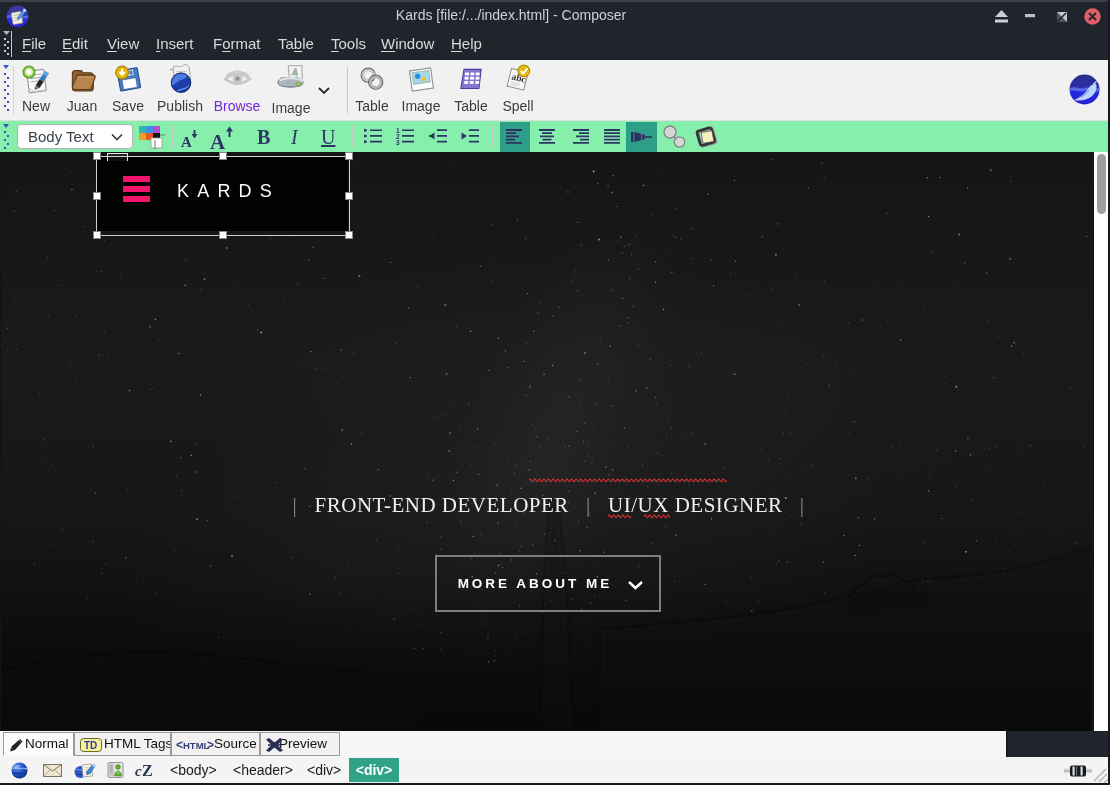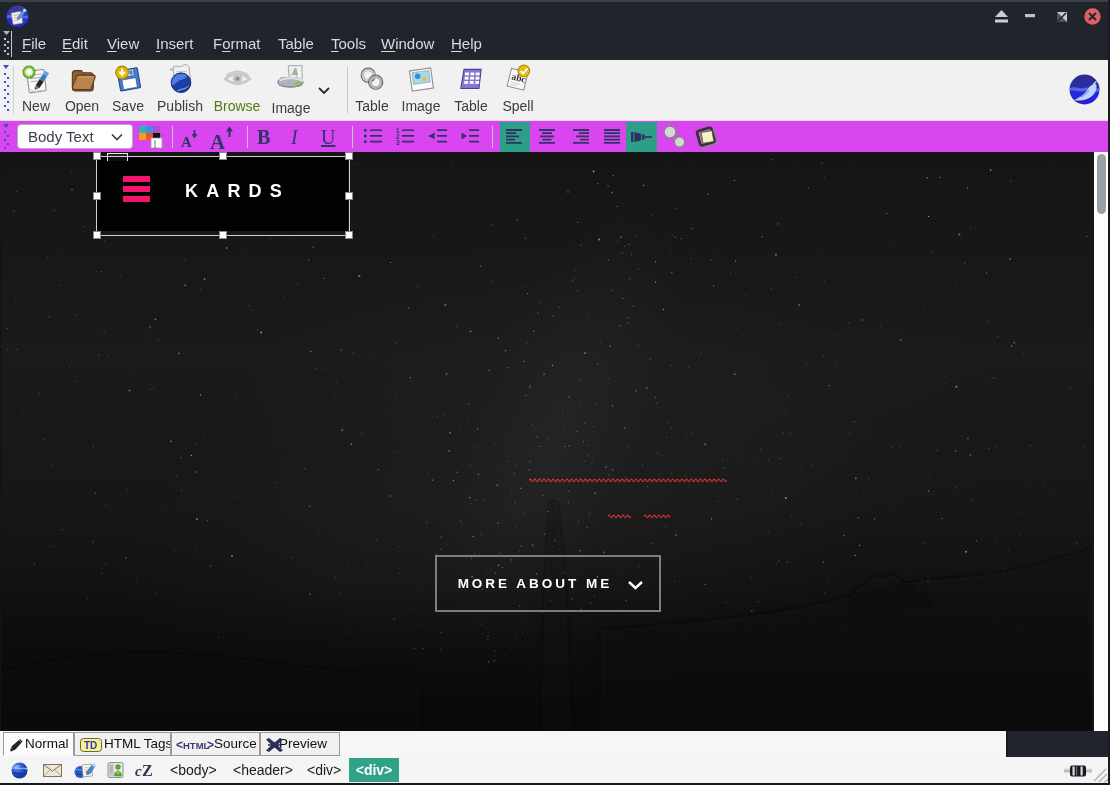--- a/index.html
+++ b/index.html
@@ -8,21 +8,21 @@
   #win{position:absolute;left:0;top:0;width:1110px;height:785px;}
   
   #titlebar{position:absolute;left:0;top:0;width:1110px;height:28px;background:#20252b;border-top:2px solid #3a4046;box-sizing:border-box;}
   #title-text{position:absolute;left:0;top:5px;width:1022px;text-align:center;font-size:14px;color:#ccd2d9;}
   
   #menubar{position:absolute;left:0;top:28px;width:1110px;height:32px;background:#20252b;color:#d6dbe0;font-size:15px;}
   #menubar .mi{position:absolute;top:7px;}
   #menubar u{text-decoration:underline;text-underline-offset:2px;}
   
   #tb1{position:absolute;left:0;top:60px;width:1110px;height:60px;background:#f2f1f1;border-right:2px solid #171b1f;box-sizing:border-box;}
-  #tb2{position:absolute;left:0;top:120px;width:1110px;height:32px;background:#d946ef;border-top:1px solid #e0dedd;border-right:2px solid #171b1f;box-sizing:border-box;}
+  #tb2{position:absolute;left:0;top:120px;width:1110px;height:32px;background:#86efac;border-top:1px solid #e0dedd;border-right:2px solid #171b1f;box-sizing:border-box;}
   .tbtn{position:absolute;text-align:center;color:#3c3c3c;font-size:14px;}
   .tbtn .lbl{display:block;margin-top:0px;}
   .sep1{position:absolute;width:1px;background:#c8c6c5;}
   
   .grippy{position:absolute;left:2px;width:8px;}
   
   #content{position:absolute;left:1px;top:152px;width:1093px;height:579px;background:#161616;overflow:hidden;}
   #scrollbar{position:absolute;left:1094px;top:152px;width:14px;height:579px;background:#ffffff;}
   #thumb{position:absolute;left:3px;top:2px;width:9px;height:60px;background:#9aa0a4;border-radius:4.5px;}
   #rborder{position:absolute;left:1108px;top:0;width:2px;height:785px;background:#171b1f;}
@@ -59,20 +59,21 @@
         </defs>
         <circle cx="11.5" cy="11.5" r="11" fill="url(#smg2)"></circle>
         <path d="M1 10.5 c4 -1.8 7 1 11 0 c4 -1 7 1 10 0 l0 2.6 c-4 1.5 -7 -1 -11 0 c-4 1 -7 -1 -10 0z" fill="#7a8cf0" opacity="0.6"></path>
         <g transform="rotate(-10 11 13)">
           <rect x="6" y="7" width="10" height="12" rx="1" fill="#f2efe4" stroke="#8a8a7a" stroke-width=".7"></rect>
           <path d="M8 10 h6 M8 12.5 h6 M8 15 h4" stroke="#b9b49e" stroke-width=".8"></path>
         </g>
         <path d="M12 12 L18 3.5 l2.5 1.8 L14.3 13.6 l-3 1z" fill="#5aa0e8" stroke="#2a5a9a" stroke-width=".6"></path>
         <path d="M18 3.5 l2.5 1.8 -1.2 1.7 -2.5 -1.8z" fill="#cfe4f8"></path>
       </svg>
+    <div id="title-text">Kards [file:/.../index.html] - Composer</div>
     <svg class="abs" style="left:995px;top:8px" width="13" height="13">
         <polygon points="6.5,0 13,7 0,7" fill="#c8cfd6"></polygon>
         <rect x="0" y="9.5" width="13" height="3" fill="#c8cfd6"></rect>
       </svg>
     <svg class="abs" style="left:1025px;top:12px" width="10" height="4">
         <rect width="10" height="3.2" fill="#b9c0c7"></rect>
       </svg>
     <svg class="abs" style="left:1057px;top:10px" width="10" height="10">
         <path d="M0 0 v10 h10z" fill="#50565c"></path>
         <path d="M0 0 h10 v10z" fill="#c3cad1"></path>
@@ -140,21 +141,21 @@
         </svg>
       <span class="lbl">New</span>
     </div>
     <div class="tbtn" style="left:52px;top:4px;width:60px">
       <svg width="33" height="31" viewBox="0 0 30 29">
           <path d="M5.5 9 c0 -1.8 1 -2.8 2.8 -2.8 h5.5 l2 2 h6.5 c1.8 0 2.8 1 2.8 2.8 v11.5 c0 1.8 -1 2.8 -2.8 2.8 h-13.5 c-1.8 0 -3.3 -1 -3.3 -2.8z" fill="#8f5f33" stroke="#59371b"></path>
           <path d="M5.5 21.5 L9.5 12 c0.4 -1 1.2 -1.6 2.2 -1.6 h13.5 c1.4 0 2 1 1.6 2.1 L23.3 22.3 c-0.4 1 -1.2 1.6 -2.2 1.6 h-12.3 c-2 0 -3.6 -1 -3.3 -2.4z" fill="#b8854f" stroke="#59371b"></path>
           <path d="M10.2 12.2 h13.6" stroke="#d4a670" stroke-width=".8"></path>
           <path d="M6.5 20.5 L10 12.5" stroke="#9a6b3c" stroke-width=".8"></path>
         </svg>
-      <span class="lbl">Open</span>
+      <span class="lbl">Juan</span>
     </div>
     <div class="tbtn" style="left:98px;top:4px;width:60px">
       <svg width="33" height="31" viewBox="0 0 30 29">
           <g transform="rotate(-10 15 15)">
             <rect x="6" y="5" width="19" height="19" rx="1" fill="#4a7dc4" stroke="#1d4a8f"></rect>
             <rect x="10" y="5.5" width="11" height="6" fill="#fff" stroke="#1d4a8f" stroke-width=".5"></rect>
             <rect x="17" y="6.5" width="3" height="4" fill="#4a7dc4"></rect>
             <rect x="9" y="14" width="13" height="9" fill="#fff" stroke="#1d4a8f" stroke-width=".5"></rect>
           </g>
           <circle cx="9" cy="8" r="6" fill="#e8b80c" stroke="#a97f06"></circle>
@@ -175,21 +176,21 @@
         </svg>
       <span class="lbl">Publish</span>
     </div>
     <div class="tbtn" style="left:207px;top:4px;width:60px">
       <svg width="33" height="31" viewBox="0 0 30 29">
           <path d="M3.5 14 Q15 4.5 26.5 14 Q15 23 3.5 14z" fill="none" stroke="#c9c9c9" stroke-width="2.6"></path>
           <path d="M4.5 11 Q15 3 25.5 11" fill="none" stroke="#c9c9c9" stroke-width="2"></path>
           <circle cx="15" cy="13.8" r="4.6" fill="#c9c9c9"></circle>
           <circle cx="15" cy="13.8" r="2" fill="#8d8d8d"></circle>
         </svg>
-      <span class="lbl" style="color:#4d7c0f">Browse</span>
+      <span class="lbl" style="color:#6d28d9">Browse</span>
     </div>
     <div class="tbtn" style="left:261px;top:4px;width:60px">
       <svg width="36" height="33" viewBox="0 0 30 29">
           <path d="M13 1.5 h12 c-1.5 4.5 1 8.5 -0.5 12.5 h-11.5 c1.5 -4 -1.5 -8.5 0 -12.5z" fill="#f2f2f2" stroke="#9a9a9a" stroke-width=".8"></path>
           <path d="M14.5 13 c1 -3 0 -6 -0.5 -9" stroke="#d0d0d0" fill="none" stroke-width=".7"></path>
           <path d="M18.5 3.5 l2.5 6 h-5z M19.8 4 v7" stroke="#8fae8f" fill="#9dba9d" stroke-width=".6"></path>
           <path d="M3.5 15.5 c0.5 -2 2.5 -3.5 5 -3.5 h11 c3 0 5.5 1.5 6 3.5 c0.5 1.5 -0.5 2.8 -2.5 3.5 c-5 1.8 -12.5 1.8 -17 0 c-2 -0.8 -3 -2 -2.5 -3.5z" fill="#aeb4bc" stroke="#6f757d" stroke-width=".8"></path>
           <path d="M5 14.5 c5 -2.8 16 -2.8 20.5 0.5" stroke="#dde1e6" stroke-width="2" fill="none"></path>
           <path d="M4.5 18.5 c5.5 2 15.5 2 20.5 0" stroke="#888e96" stroke-width=".8" fill="none"></path>
           <ellipse cx="21.5" cy="17.5" rx="2.3" ry="1.4" fill="#8fd34a" stroke="#5f9431" stroke-width=".5"></ellipse>
@@ -1181,28 +1182,29 @@
 <g filter="url(#bl2)">
           <path d="M549 352 q4 -6 8 0 l2 22 q5 45 7 80 l5 125 h-31 l3 -136 q3 -50 6 -91z" fill="#0d0d0d" opacity="0.55"></path>
         </g>
 <g filter="url(#bl2)">
 <path d="M600 478 q80 -6 150 -14 q60 -8 110 -22 q50 -14 90 -16 q60 -2 141 -30 l0 183 l-491 0z" fill="#0b0b0b" opacity="0.7"></path>
 <path d="M848 448 q8 -14 19 -16 q6 -12 15 -5 q11 -9 20 4 q15 -2 18 11 q13 4 11 14 l-83 3z" fill="#0b0b0b" opacity="0.68"></path>
 <path d="M0 520 q120 -30 260 -10 q80 12 160 14 l0 55 l-420 0z" fill="#0b0b0b"></path>
 </g>
 <rect x="0" y="440" width="1091" height="139" fill="url(#fade)"></rect>
 </svg>
+    <div class="hero-sub"><span class="pipe">|</span>&nbsp;&nbsp; FRONT-END DEVELOPER &nbsp;&nbsp;<span class="pipe">|</span>&nbsp;&nbsp; UI/UX DESIGNER &nbsp;&nbsp;<span class="pipe">|</span></div>
     <div id="morebtn">MORE ABOUT ME<svg style="position:absolute;right:15px;top:23px" width="17" height="11">
           <path d="M2 2 l6.5 6 6.5-6" fill="none" stroke="#fff" stroke-width="2.4"></path>
         </svg></div>
     <div id="hdrbox">
       <div style="position:absolute;left:26px;top:19px;width:27px;height:6px;background:#f3146b"></div>
       <div style="position:absolute;left:26px;top:29px;width:27px;height:6px;background:#f3146b"></div>
       <div style="position:absolute;left:26px;top:39px;width:27px;height:6px;background:#f3146b"></div>
-      <div style="position:absolute;left:88px;top:24px;color:#fff;font-size:18px;font-weight:bold;letter-spacing:8.2px;">KARDS</div>
+      <div style="position:absolute;left:80px;top:24px;color:#fff;font-size:18px;font-weight:normal;letter-spacing:8.2px;">KARDS</div>
     </div>
     <div class="selline" style="left:95px;top:4px;width:254px;height:1px"></div>
     <div class="selline" style="left:95px;top:83px;width:254px;height:1px"></div>
     <div class="selline" style="left:95px;top:4px;width:1px;height:80px"></div>
     <div class="selline" style="left:348px;top:4px;width:1px;height:80px"></div>
     <div style="position:absolute;left:106px;top:1px;width:21px;height:8px;border:1px solid #e8e8e8;box-sizing:border-box;border-bottom:none;background:rgba(255,255,255,0.06)"></div>
     <div class="handle" style="left:92px;top:0px"></div>
     <div class="handle" style="left:218px;top:0px"></div>
     <div class="handle" style="left:344px;top:0px"></div>
     <div class="handle" style="left:92px;top:40px"></div>

